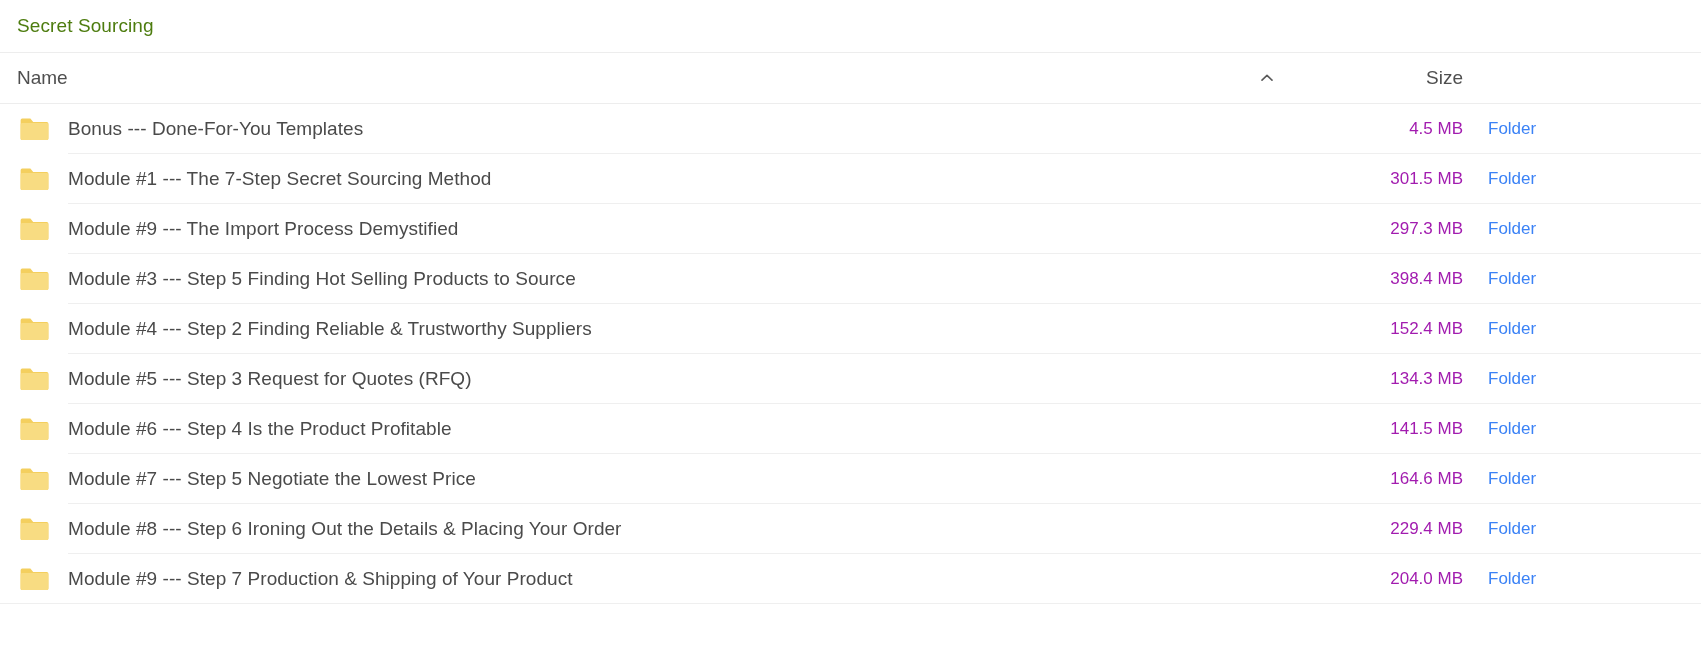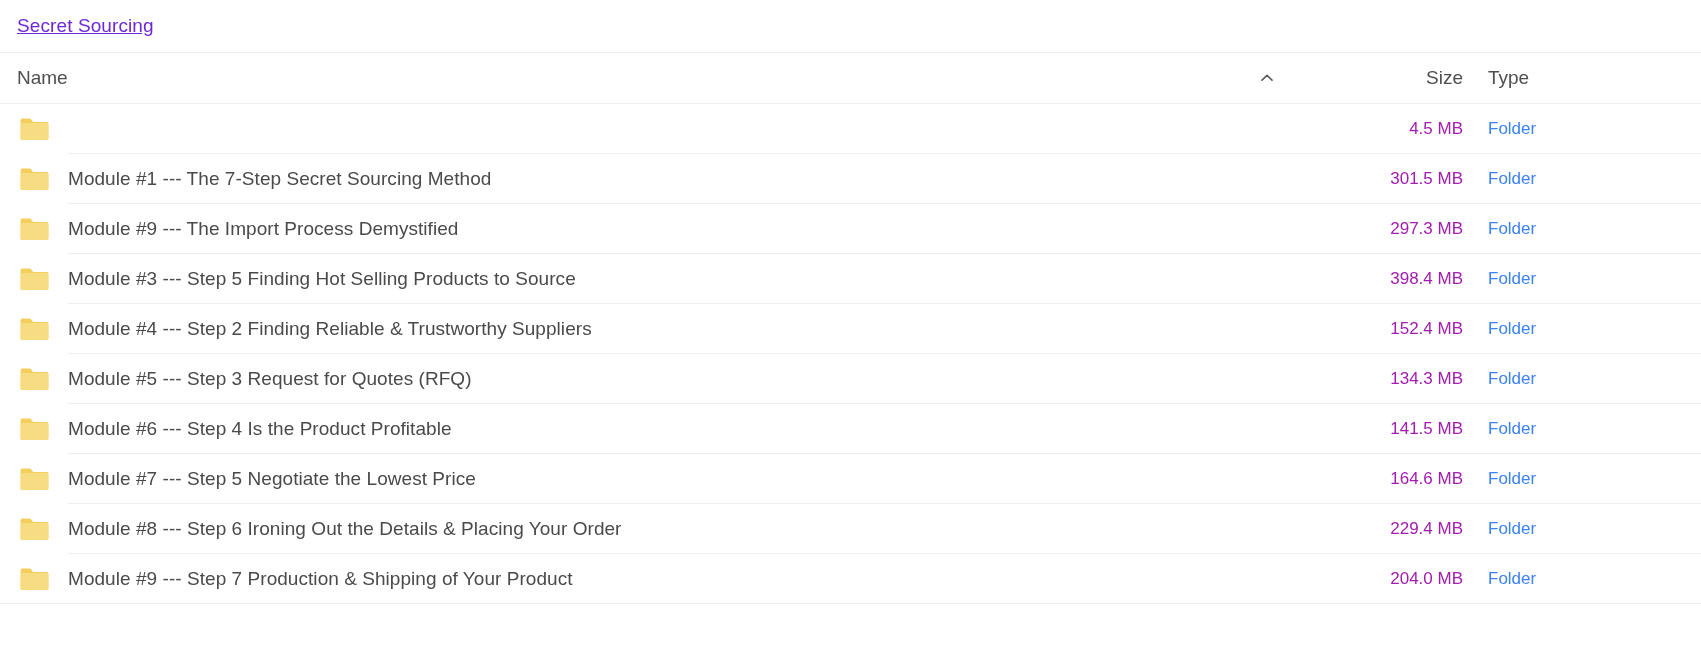--- a/index.html
+++ b/index.html
@@ -25,24 +25,23 @@
   
   .crumb-bar {
     height: 52px;
     display: flex;
     align-items: center;
     padding-left: 17px;
     box-sizing: border-box;
   }
   .crumb-text {
     font-size: 19px;
-    color: #6d28d9;
+    color: #4d7c0f;
     letter-spacing: 0.1px;
     white-space: nowrap;
-    text-decoration: underline;
   }
 
   
   .table {
     width: 100%;
   }
   .head-row {
     height: 52px;
     display: flex;
     align-items: center;
@@ -156,34 +155,32 @@
         <span>Name</span>
         <span class="sort-chevron">
           <svg width="16" height="16" viewBox="0 0 16 16" aria-hidden="true">
             <path d="M3 10.2 L8 5.4 L13 10.2" fill="none" stroke="#5a5a5a" stroke-width="1.6" stroke-linecap="round" stroke-linejoin="round"></path>
           </svg>
         </span>
       </div>
       <div class="col-size">
         <span>Size</span>
       </div>
-      <div class="col-type">
-        <span>Type</span>
-      </div>
     </div>
 
     <div id="rows-container">
   <div class="row">
     <div class="col-name">
       <span class="icon-cell">
         <svg class="folder-icon" viewBox="0 0 31 25" aria-hidden="true">
           <path d="M1.6 3.2 A1.6 1.6 0 0 1 3.2 1.6 H11.4 L14.2 4.9 H27.8 A1.6 1.6 0 0 1 29.4 6.5 V21.4 A1.6 1.6 0 0 1 27.8 23 H3.2 A1.6 1.6 0 0 1 1.6 21.4 Z" fill="#F4CF5E"></path>
           <path d="M1.6 7.4 A1.6 1.6 0 0 1 3.2 5.9 H27.8 A1.6 1.6 0 0 1 29.4 7.4 V21.4 A1.6 1.6 0 0 1 27.8 23 H3.2 A1.6 1.6 0 0 1 1.6 21.4 Z" fill="#F8DC82"></path>
         </svg>
       </span>
+      <span class="row-label">Bonus --- Done-For-You Templates</span>
     </div>
     <div class="col-size">4.5 MB</div>
     <div class="col-type">Folder</div>
   </div>
 
   <div class="row">
     <div class="col-name">
       <span class="icon-cell">
         <svg class="folder-icon" viewBox="0 0 31 25" aria-hidden="true">
           <path d="M1.6 3.2 A1.6 1.6 0 0 1 3.2 1.6 H11.4 L14.2 4.9 H27.8 A1.6 1.6 0 0 1 29.4 6.5 V21.4 A1.6 1.6 0 0 1 27.8 23 H3.2 A1.6 1.6 0 0 1 1.6 21.4 Z" fill="#F4CF5E"></path>

